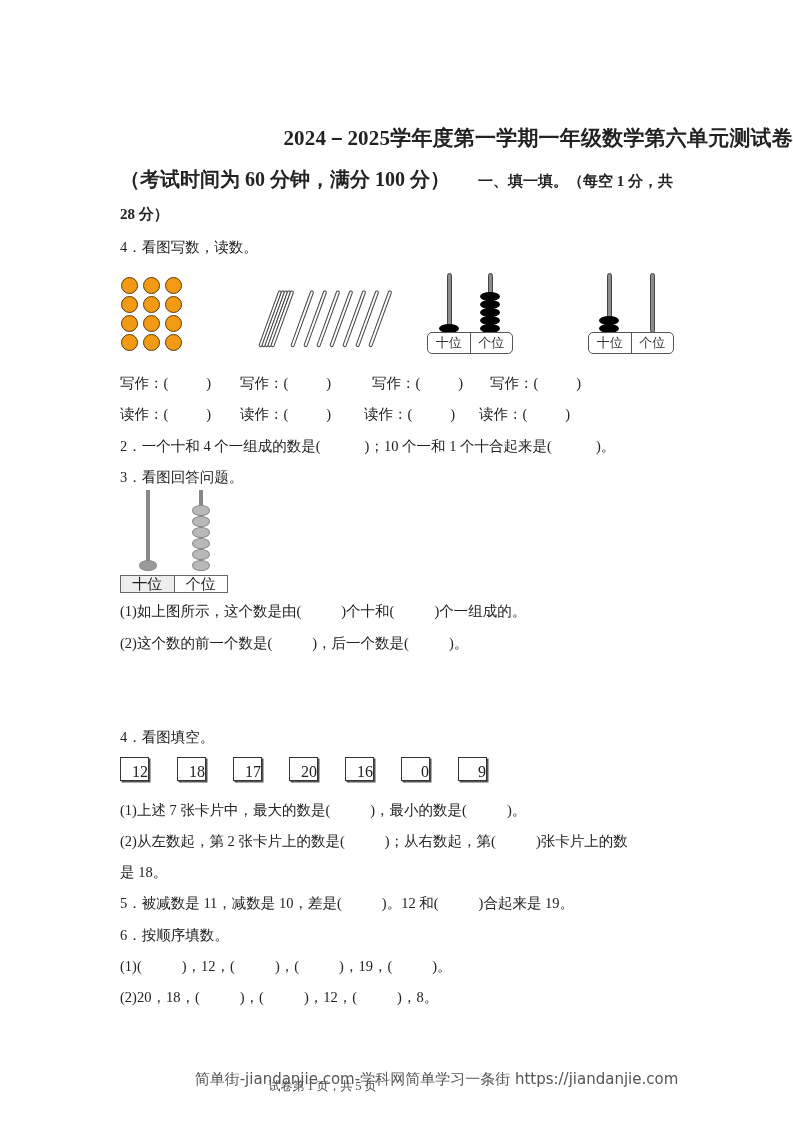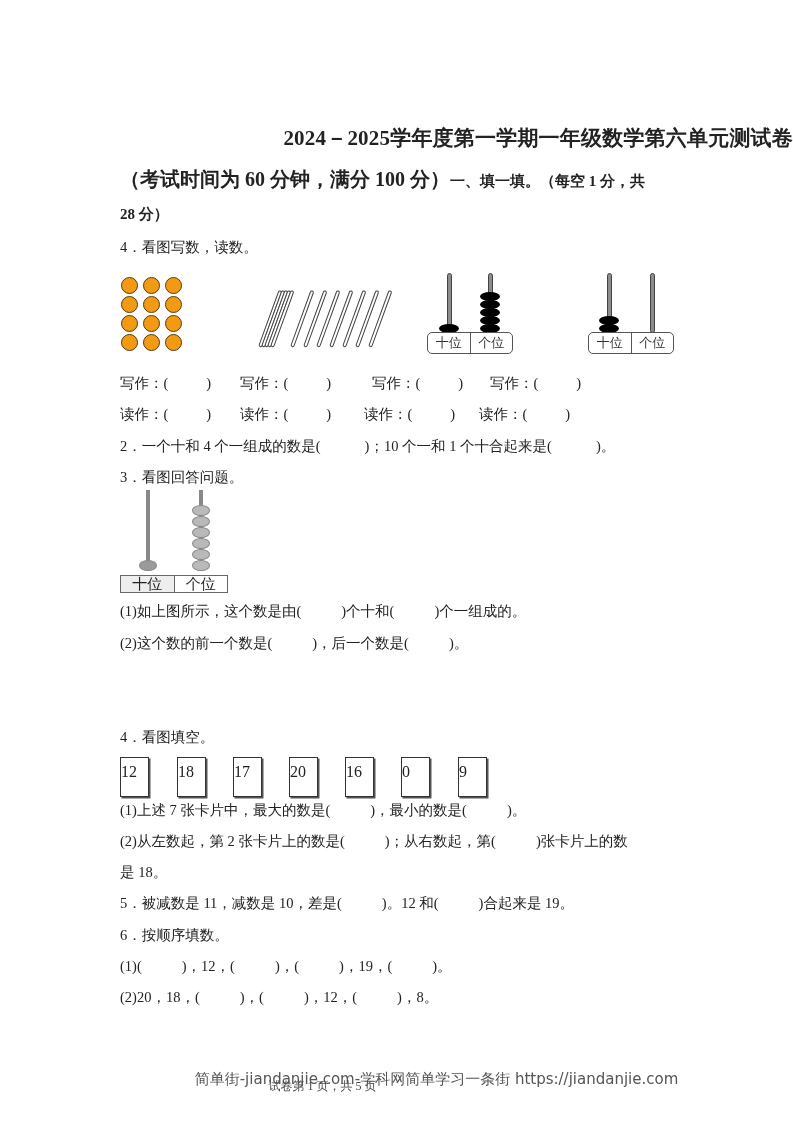--- a/index.html
+++ b/index.html
@@ -1,41 +1,41 @@
 <!DOCTYPE html>
 <html><head>
 <meta charset="utf-8">
 <style>
   html, body { margin:0; padding:0; background:#ffffff; }
   body { width:793px; height:1122px; position:relative; overflow:hidden;
          font-family: "Liberation Serif", "DejaVu Serif", serif; color:#222; }
   .abs { position:absolute; }
   .title { left:0; width:793px; top:124px; text-align:right; font-size:21px; font-weight:bold; letter-spacing:0.2px; }
   .subtitle { left:120px; top:166px; font-size:20px; font-weight:bold; white-space:nowrap; }
-  .subtitle .small { font-size:15px; font-weight:bold; }
+  .subtitle .small { font-size:15px; font-weight:bold;margin-left:28px; }
   .sub2 { left:120px; top:205px; font-size:15px; font-weight:bold; }
   .line { left:120px; font-size:14.5px; white-space:nowrap; }
   .blank { display:inline-block; }
   .w40 { width:40px; } .w38{width:38px;} .w44{width:44px;}
   
   .dot { position:absolute; width:17px; height:17px; border-radius:50%; background:#f39a14; border:1.6px solid #5a3a10; box-sizing:border-box; }
   
   .rod { position:absolute; width:5px; background:#8c8c8c; border:1px solid #444; border-radius:3px; box-sizing:border-box; }
   .bead { position:absolute; width:20px; height:9px; background:#000; border-radius:50%; }
   .abox { position:absolute; height:22px; border:1.3px solid #555; border-radius:5px; box-sizing:border-box; display:flex; background:#fff; }
   .abox span { flex:1; text-align:center; font-size:13px; line-height:20px; font-family:"DejaVu Sans", sans-serif; color:#333; }
   .abox span + span { border-left:1px solid #555; }
   
   .grod { position:absolute; width:4px; background:#888; }
   .gbead { position:absolute; width:18px; height:11px; background:#b9b9b9; border:1px solid #888; border-radius:50%; box-sizing:border-box; }
   .gbox { position:absolute; height:18px; border:1.2px solid #666; box-sizing:border-box; display:flex; background:#eee; }
   .gbox span { flex:1; text-align:center; font-size:15px; line-height:16px; font-family:"DejaVu Serif", serif; }
   .gbox span + span { border-left:1.2px solid #666; background:#fff; }
   
-  .card { position:absolute; top:757px; width:29px; height:40px; border:1.3px solid #333; box-shadow:1.5px 1.5px 0 #555; box-sizing:border-box; text-align:left; font-size:16px; line-height:28px; background:#fff; }
+  .card { position:absolute; top:757px; width:29px; height:24px; border:1.3px solid #333; box-shadow:1.5px 1.5px 0 #555; box-sizing:border-box; text-align:right; font-size:16px; line-height:28px; background:#fff; }
   
   .stick { position:absolute; width:4px; height:60px; border:1px solid #444; border-radius:3px; box-sizing:border-box; transform:rotate(20deg); transform-origin:bottom center; background:#fff; }
   .footer { left:0; width:793px; top:1070px; text-align:center; font-family:"DejaVu Sans", sans-serif; font-size:15px; color:#555; white-space:nowrap;margin-left:40px; }
   .pagenum { left:0; width:645px; top:1078px; text-align:center; font-size:12px; color:#444; }
 </style>
 </head>
 <body>
 
 <div class="abs title">2024－2025学年度第一学期一年级数学第六单元测试卷</div>
 <div class="abs subtitle">

